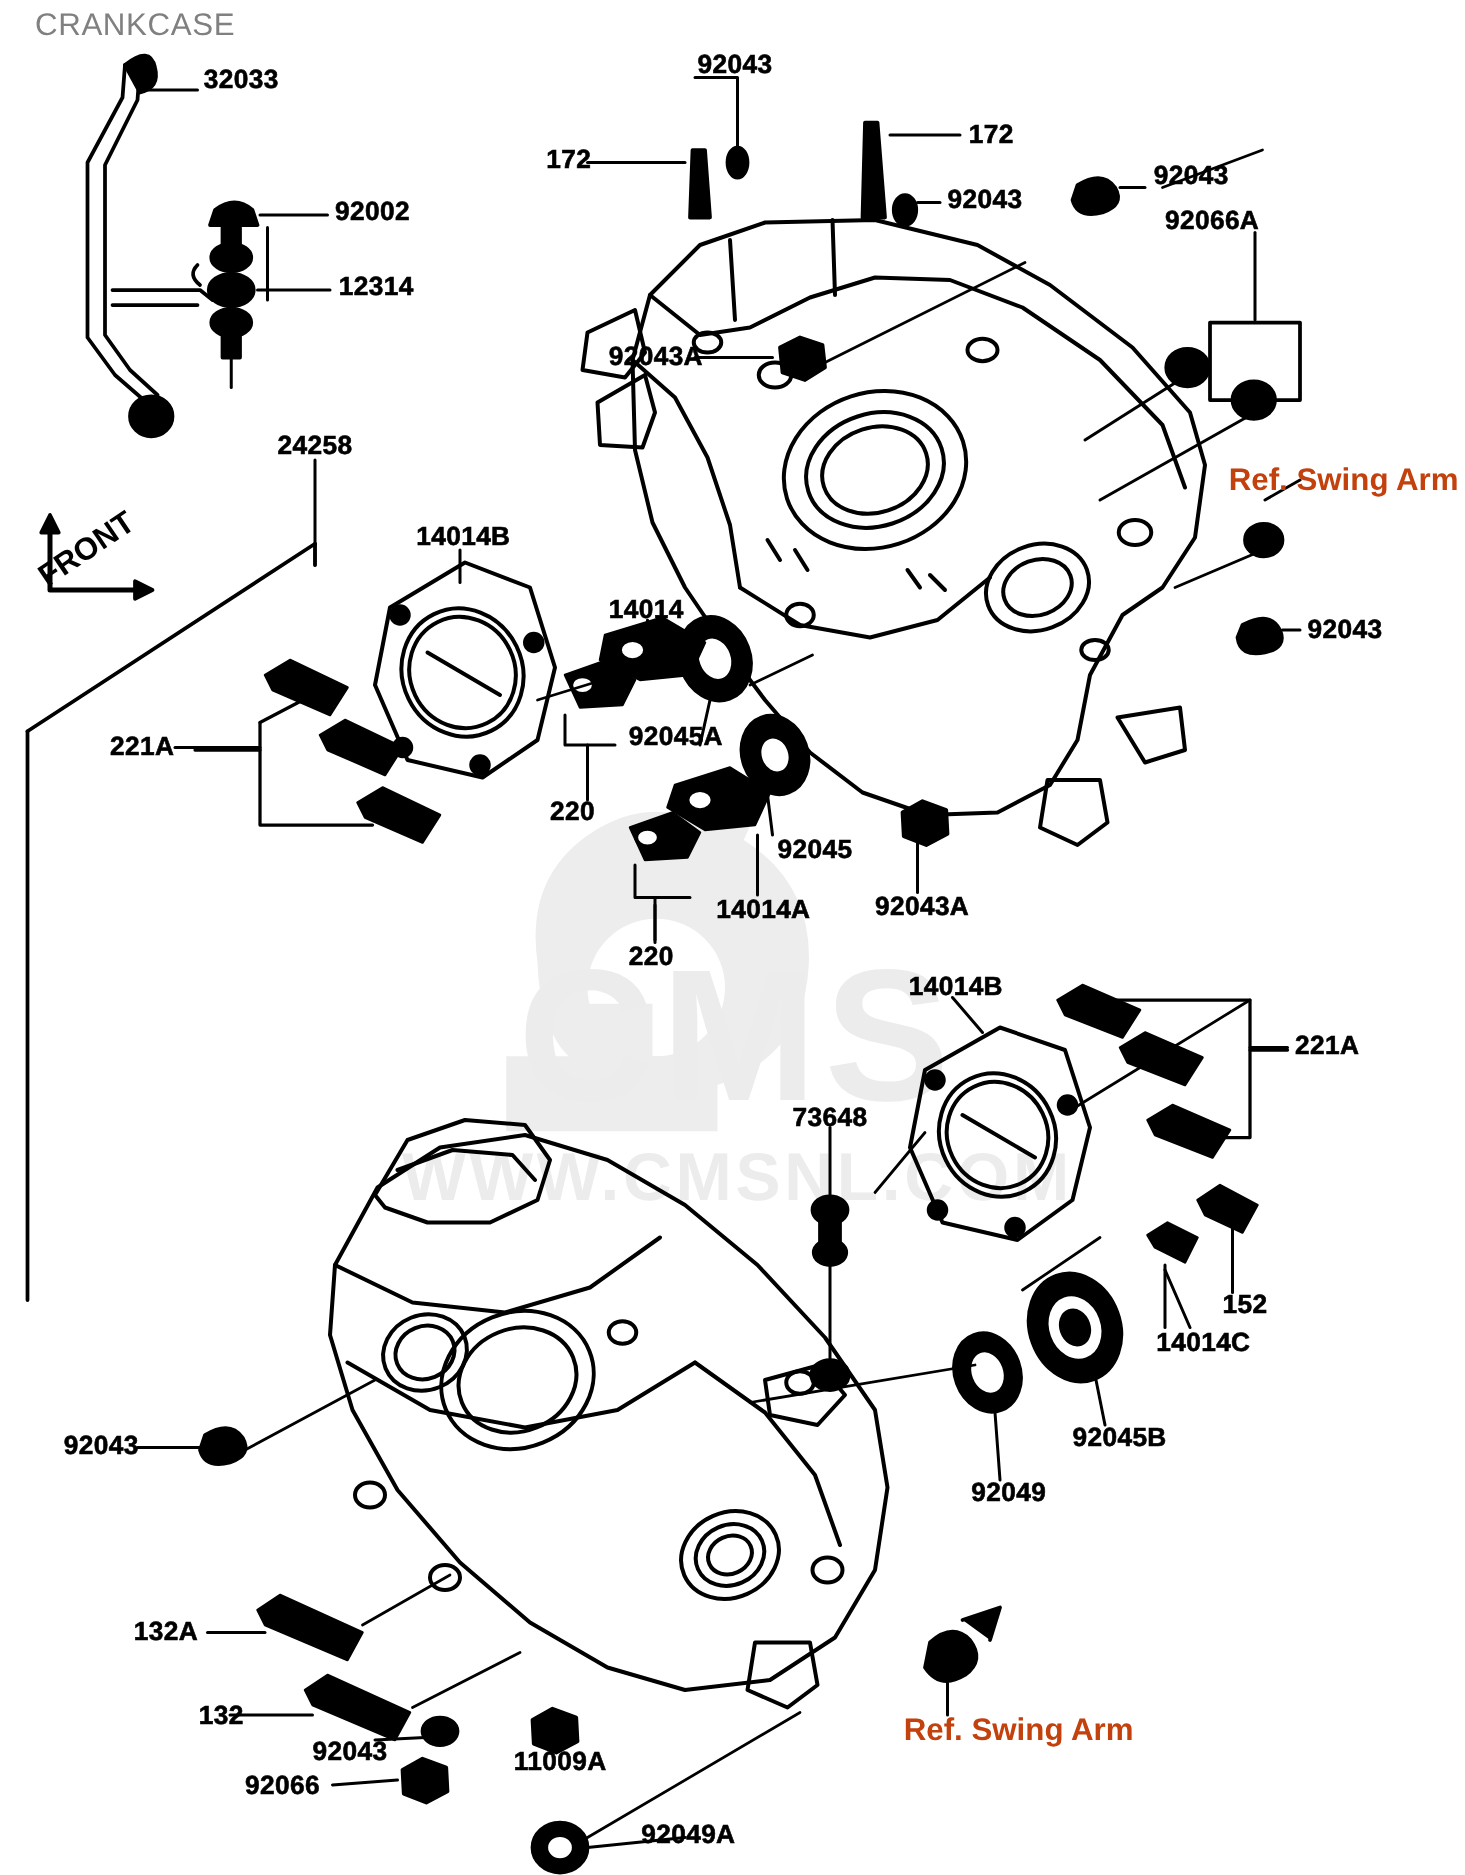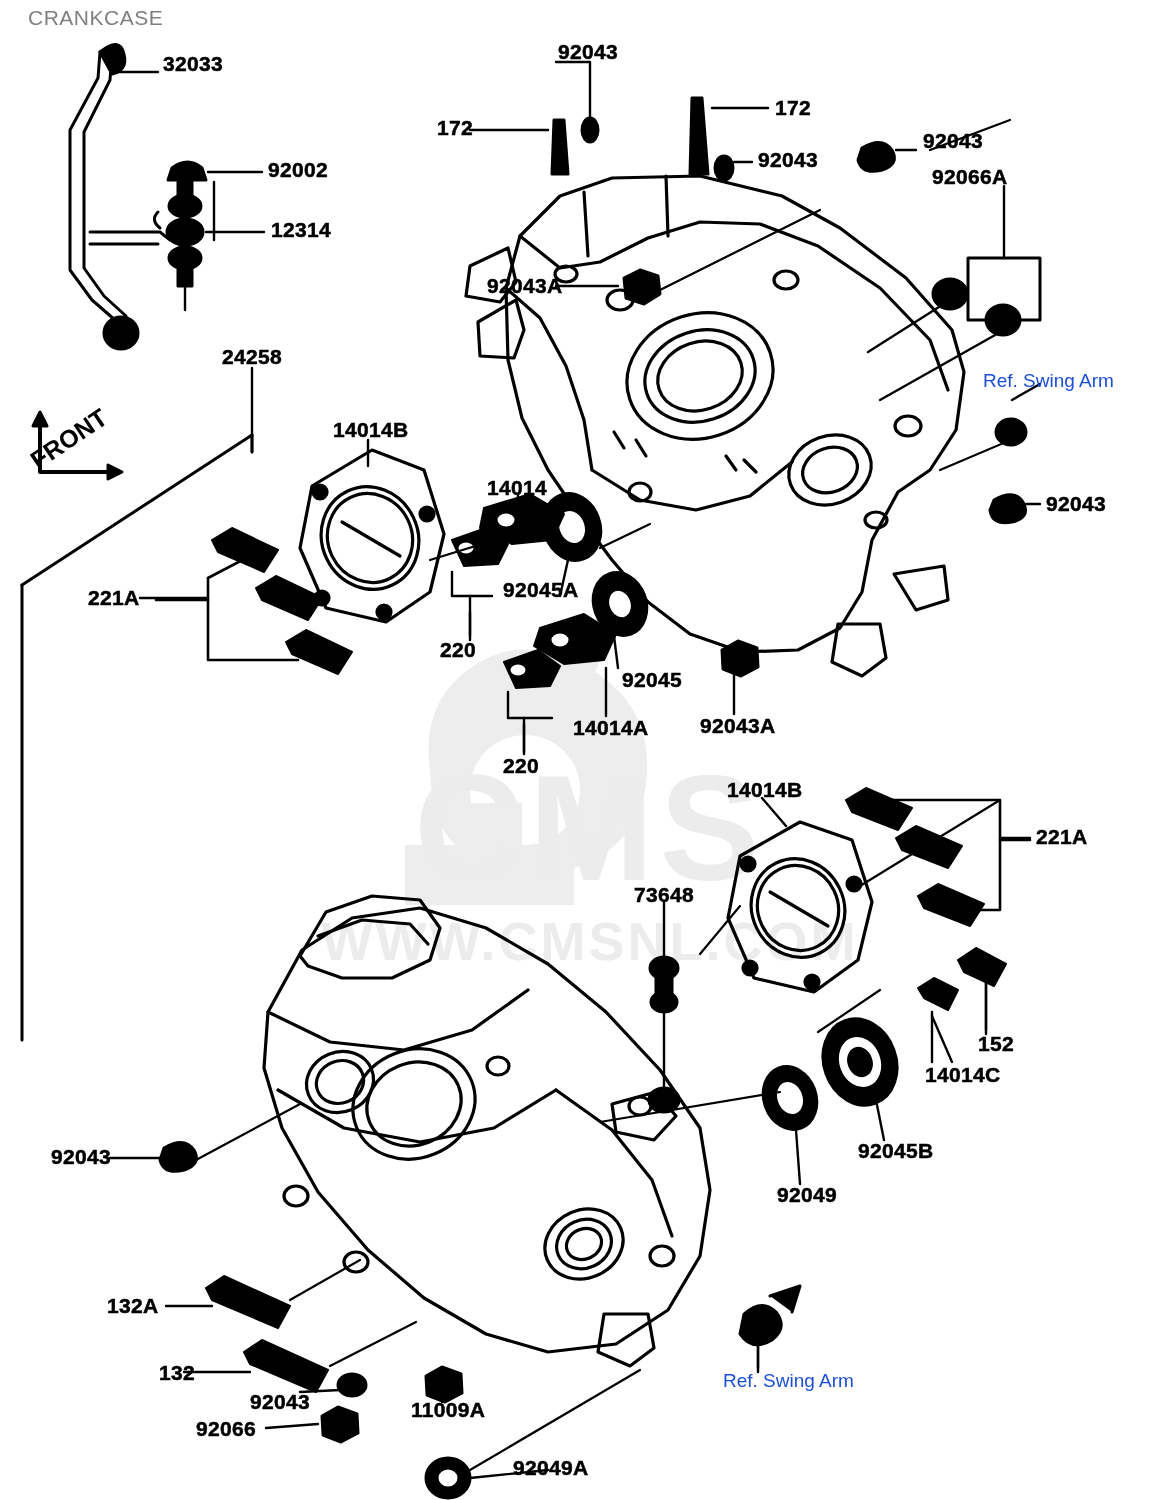--- a/index.html
+++ b/index.html
@@ -1,28 +1,28 @@
 <!DOCTYPE html>
 <html><head>
 <meta charset="utf-8">
 <style>
   html,body{margin:0;padding:0;background:#fff;}
   body{width:1172px;height:1500px;position:relative;overflow:hidden;
        font-family:"Liberation Sans",sans-serif;}
   #stage{position:absolute;inset:0;width:1172px;height:1500px;}
 
   
-  .page-title{position:absolute;left:28px;top:6px;font-size:21px;color:#808080;
+  .page-title{position:absolute;left:28px;top:6px;font-size:25px;color:#808080;
               letter-spacing:.5px;font-family:"Liberation Sans",sans-serif;}
 
   
   .lbl{position:absolute;font-family:"Liberation Sans",sans-serif;
        font-weight:bold;font-size:21px;color:#000;white-space:nowrap;
        letter-spacing:.3px;-webkit-text-stroke:0.5px #000;}
-  .refl{position:absolute;font-weight:normal;font-size:19px;color:#1d4ed8;
+  .refl{position:absolute;font-weight:bold;font-size:25px;color:#c2410c;
         white-space:nowrap;font-family:"Liberation Sans",sans-serif;}
 
   
   .promo{position:absolute;left:0;top:1448px;width:1172px;text-align:center;
          color:#d60000;font-size:36px;font-family:"Liberation Sans",sans-serif;}
 
   
   .wm{position:absolute;pointer-events:none;user-select:none;}
 
   svg{position:absolute;left:0;top:0;}

